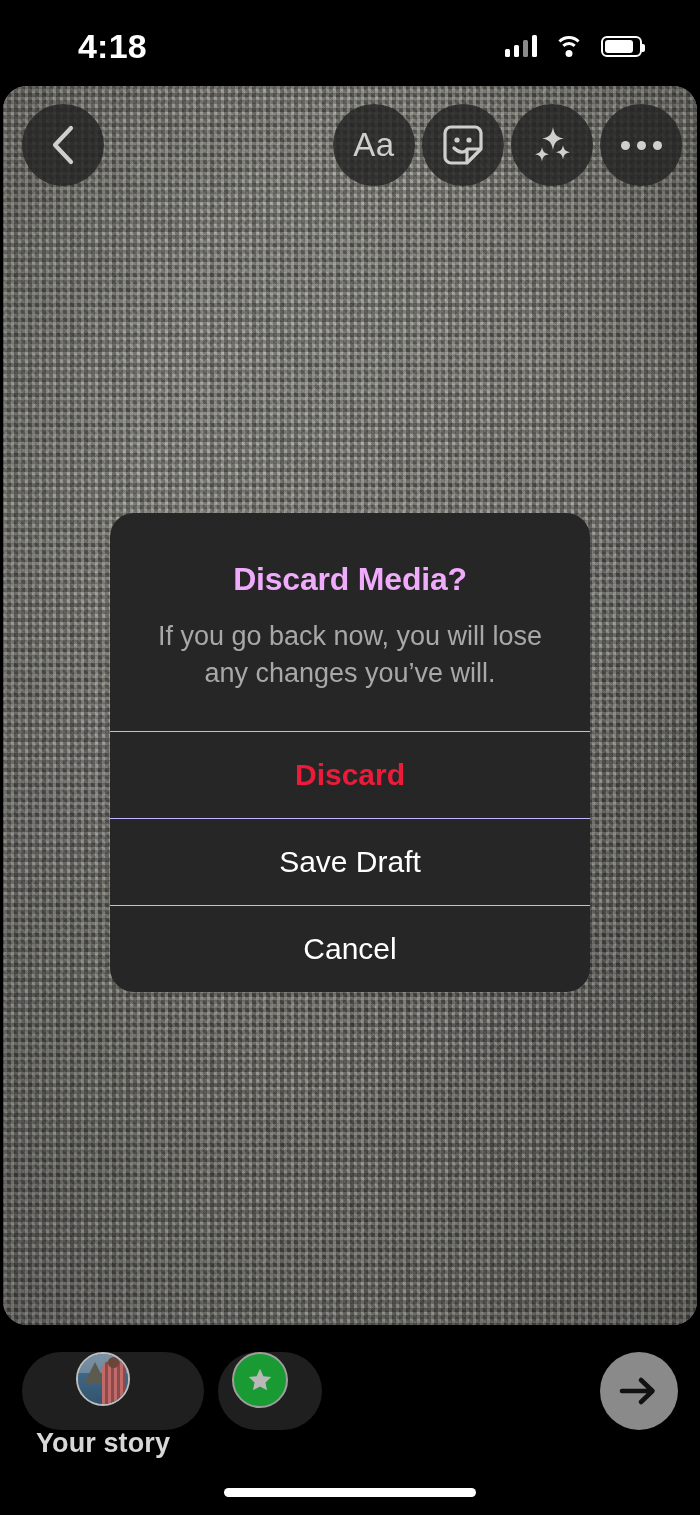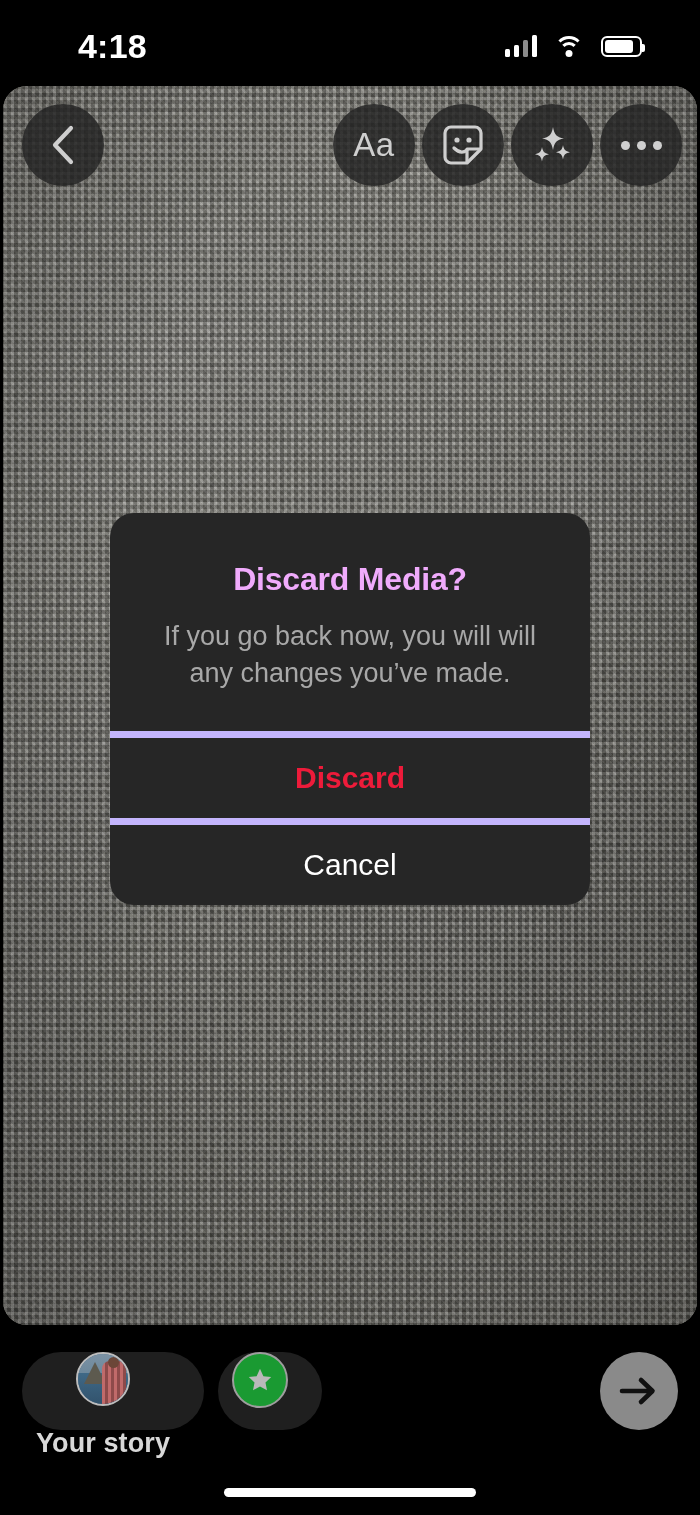--- a/index.html
+++ b/index.html
@@ -83,21 +83,21 @@
   .scrim { position:absolute; inset:0; background:rgba(0,0,0,0.06); }
   .dialog {
     position:absolute; left:110px; top:513px; width:480px;
     background:#262626; border-radius:24px; overflow:hidden;
   }
   .dlg-head { padding:48px 34px 40px; text-align:center; }
   .dlg-title { color:#f0abfc; font-size:32px; font-weight:bold; letter-spacing:-0.2px; }
   .dlg-msg { color:#a8a8a8; font-size:27px; line-height:1.36; margin-top:20px; font-weight:400; }
   .dlg-action {
     height:87px; display:flex; align-items:center; justify-content:center;
-    border-top:7px solid #c4b5fd; font-size:30px; color:#ffffff; font-weight:400;
+    border-top:1px solid #c4b5fd; font-size:30px; color:#ffffff; font-weight:400;
   }
   .dlg-action.destructive { color:#ED1B3A; font-weight:bold; }
 
   
   .bottombar {
     position:absolute; left:0; top:1352px; width:700px; height:78px;
     display:flex; align-items:center; gap:14px; padding:0 22px;
   }
   .pill {
     height:78px; border-radius:39px; background:#1f1f1f;
@@ -201,23 +201,24 @@
         </span>
       </div>
     </div>
 
     <div class="scrim"></div>
   </div>
 
   <div class="dialog">
     <div class="dlg-head">
       <div class="dlg-title">Discard Media?</div>
-      <div class="dlg-msg">If you go back now, you will will any changes you’ve made.</div>
+      <div class="dlg-msg">If you go back now, you will lose any changes you’ve will.</div>
     </div>
     <div class="dlg-action destructive">Discard</div>
+    <div class="dlg-action">Save Draft</div>
     <div class="dlg-action">Cancel</div>
   </div>
 
   <div class="bottombar">
 
     <div class="pill">
       <span class="avatar">
         <span class="sky"></span>
           <span class="rock"></span>
         <span class="person"></span>

